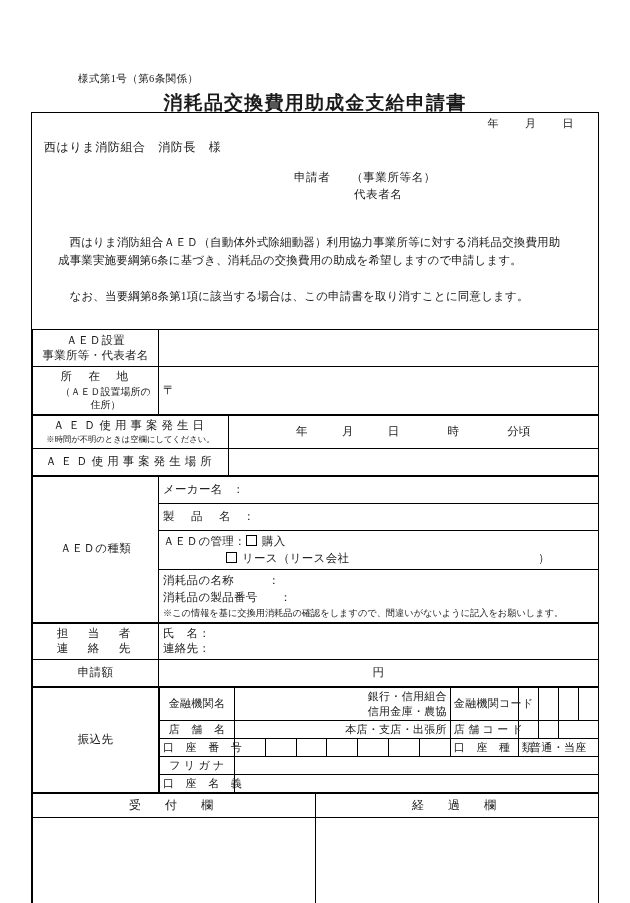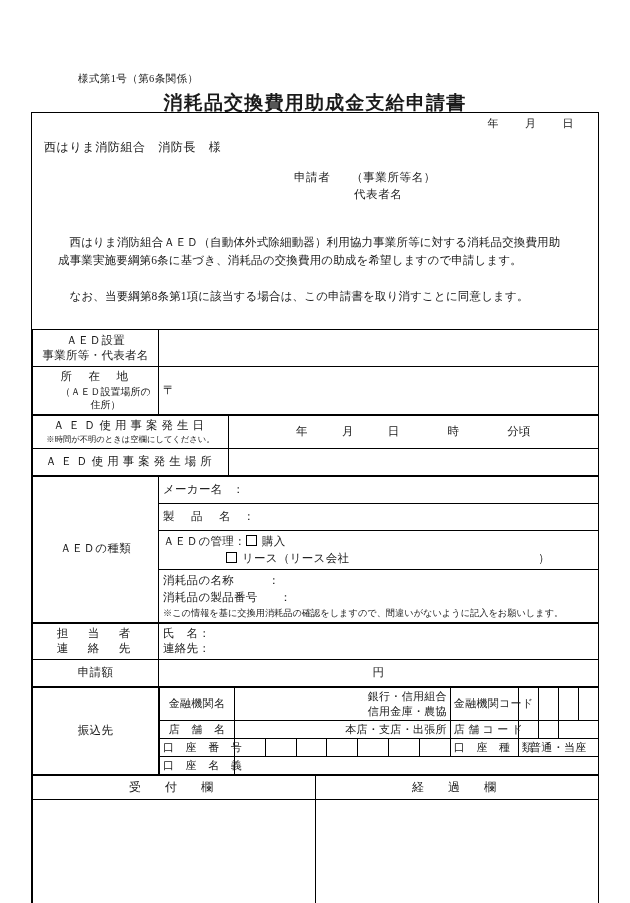--- a/index.html
+++ b/index.html
@@ -446,20 +446,24 @@
               <td class="bk-digit"></td>
               <td class="bk-digit"></td>
               <td class="bk-digit"></td>
               <td class="bk-digit"></td>
               <td class="bk-digit"></td>
               <td class="bk-digit"></td>
               <td class="bk-lbl bk-small">口　座　種　類</td>
               <td colspan="4" class="bk-futsu">普通・当座</td>
             </tr>
 
+            <tr class="furi-row">
+              <td class="bk-lbl furi">フ リ ガ ナ</td>
+              <td colspan="12" class="bk-blank"></td>
+            </tr>
 
             <tr>
               <td class="bk-lbl bk-lbl-sp">口　座　名　義</td>
               <td colspan="12" class="bk-blank"></td>
             </tr>
           </tbody>
               </table>
         </td>
       </tr>
     </tbody>

